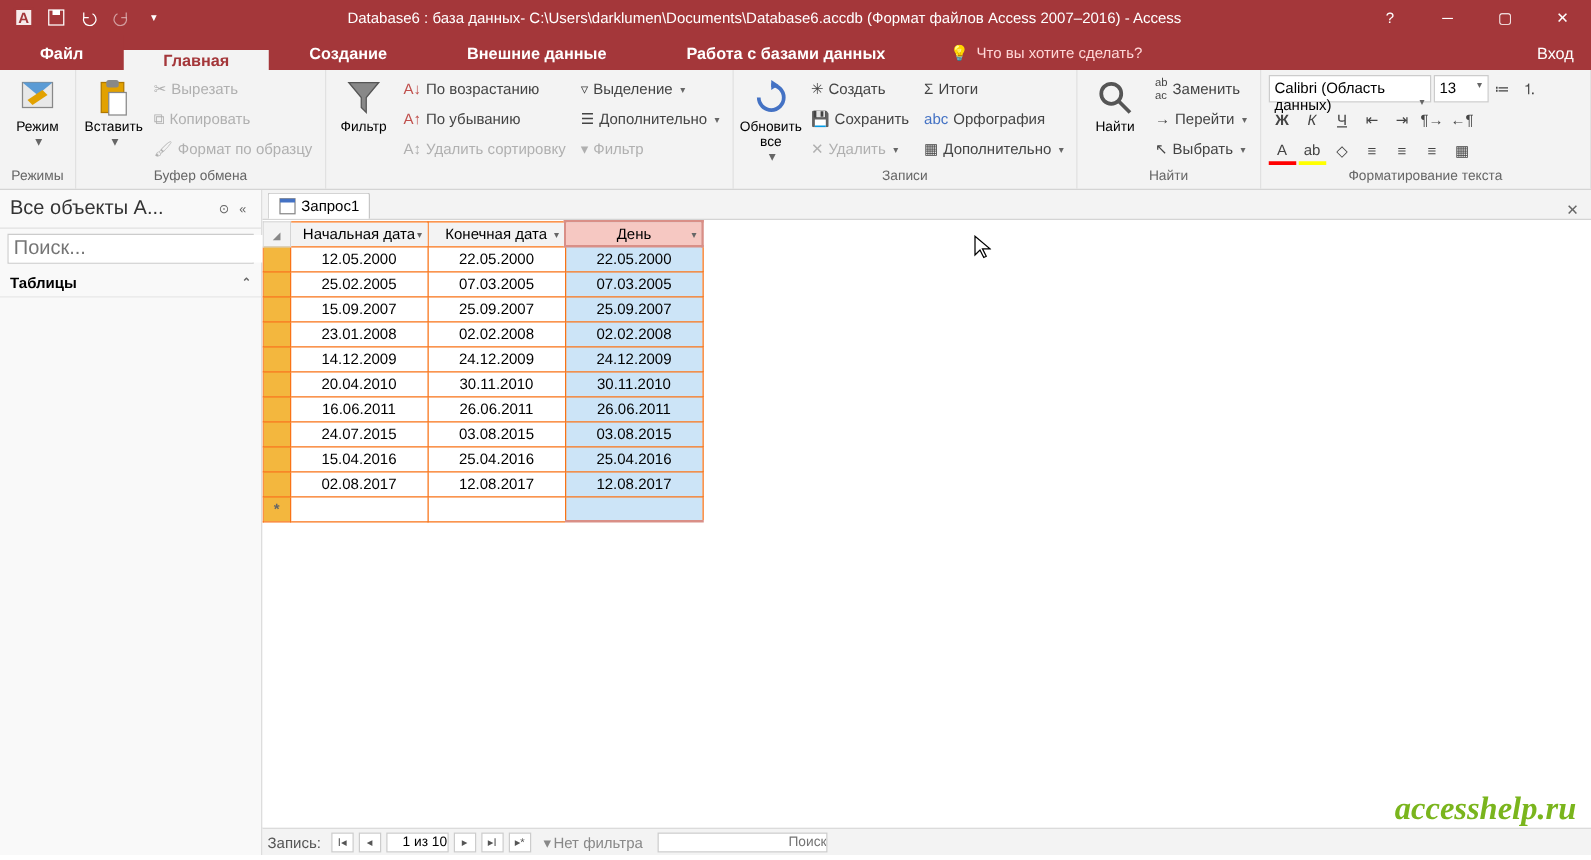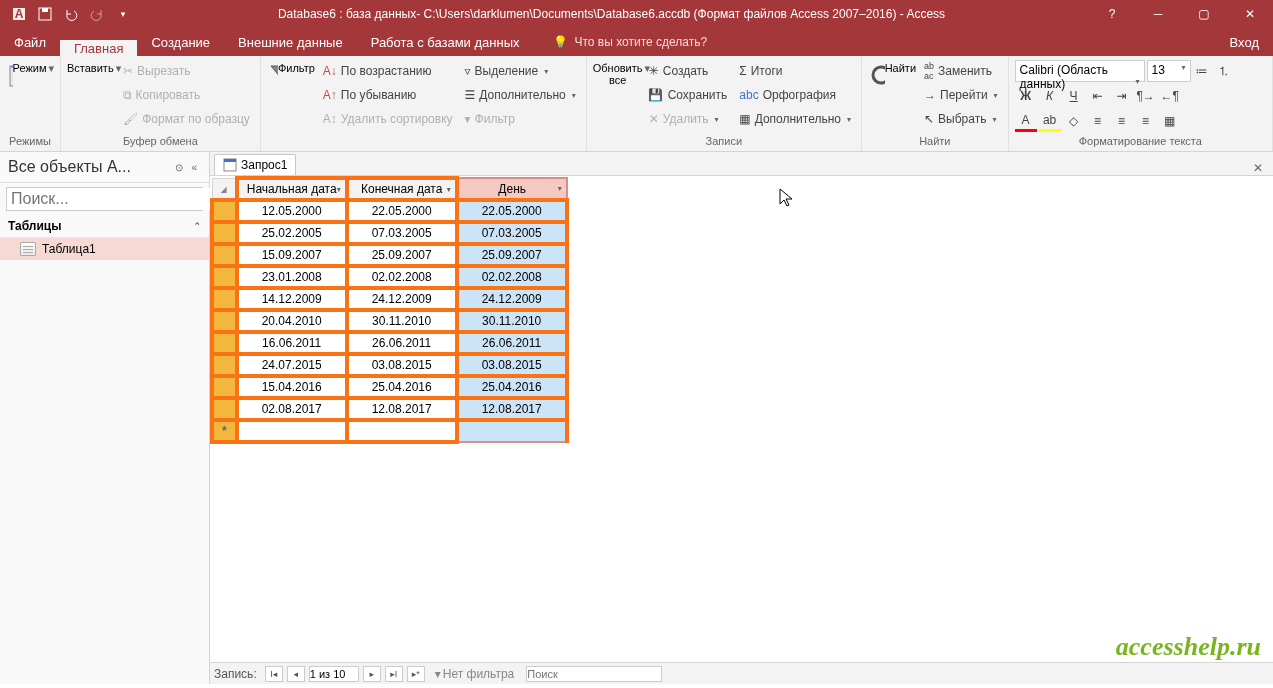--- a/index.html
+++ b/index.html
@@ -4,31 +4,31 @@
 <style>
 * { margin:0; padding:0; box-sizing:border-box; font-family:"Segoe UI",Tahoma,sans-serif; font-size:12px; }
 body { background:#fff; width:1273px; height:688px; overflow:hidden; position:relative; }
 .titlebar { height:28px; background:#a4373a; color:#fff; display:flex; align-items:center; }
 .titlebar .qat { display:flex; align-items:center; gap:4px; padding-left:8px; }
 .titlebar .qat-item { width:22px; height:22px; display:flex; align-items:center; justify-content:center; cursor:pointer; }
 .titlebar .title { flex:1; text-align:center; font-size:12px; }
 .titlebar .winbtns { display:flex; }
 .titlebar .winbtn { width:46px; height:28px; display:flex; align-items:center; justify-content:center; cursor:pointer; font-size:12px; }
 .menubar { height:28px; background:#a4373a; color:#fff; display:flex; align-items:stretch; }
-.menubar .tab { padding:0 14px; display:flex; align-items:center; cursor:pointer; font-size:13px; }
+.menubar .tab { padding:0 32px; display:flex; align-items:center; cursor:pointer; font-size:13px;font-weight:bold; }
 .menubar .tab.file { background:#a4373a; color:#fff; }
 .menubar .tab.active { background:#f3f3f3; color:#a4373a;margin-top:12px; }
 .menubar .tell { display:flex; align-items:center; padding-left:20px; color:#ffd7d7; font-size:13px; }
 .menubar .spacer { flex:1; }
 .menubar .signin { padding:0 14px; display:flex; align-items:center; cursor:pointer; font-size:13px; }
 .ribbon { height:96px; background:#f3f3f3; border-bottom:1px solid #d4d4d4; display:flex; }
 .rgroup { border-right:1px solid #e1e1e1; display:flex; flex-direction:column; padding:4px 6px 2px; }
 .rgroup .body { flex:1; display:flex; align-items:flex-start; gap:4px; }
 .rgroup .label { text-align:center; color:#666; font-size:11px; padding-bottom:2px; }
-.bigbtn { display:flex; flex-direction:row; align-items:flex-start; justify-content:flex-start; width:48px; cursor:pointer; padding-top:2px; }
+.bigbtn { display:flex; flex-direction:column; align-items:center; justify-content:flex-start; width:48px; cursor:pointer; padding-top:2px; }
 .bigbtn .ic { width:32px; height:32px; margin-bottom:2px; }
 .bigbtn span { font-size:11px; text-align:center; line-height:12px; }
 .col { display:flex; flex-direction:column; gap:2px; }
 .smbtn { display:flex; align-items:center; gap:4px; cursor:pointer; padding:1px 4px; height:22px; font-size:12px; color:#444; }
 .smbtn.disabled { color:#b0b0b0; }
 .dd { font-size:8px; color:#666; margin-left:2px; }
 .font-box { display:flex; align-items:center; }
 .font-select { border:1px solid #ccc; background:#fff; height:22px; padding:2px 4px; font-size:12px; }
 .icon-row { display:flex; gap:2px; }
 .icon-btn { width:22px; height:22px; display:flex; align-items:center; justify-content:center; cursor:pointer; color:#444; }
@@ -46,33 +46,33 @@
 .navitem { display:flex; align-items:center; padding:4px 8px 4px 20px; background:#f5d9d2; cursor:pointer; gap:6px; }
 .navitem .ic { width:16px; height:14px; background:linear-gradient(#fff,#e8e8e8); border:1px solid #aaa; border-radius:1px; position:relative; }
 .navitem .ic::before { content:""; position:absolute; top:3px; left:2px; right:2px; height:1px; background:#aaa; box-shadow:0 3px #aaa,0 6px #aaa; }
 .content { flex:1; display:flex; flex-direction:column; }
 .tabs { height:24px; border-bottom:1px solid #d4d4d4; display:flex; align-items:end; background:#f3f3f3; padding-left:4px; }
 .doc-tab { display:flex; align-items:center; gap:4px; border:1px solid #c7c7c7; border-bottom:none; background:#fff; padding:3px 8px; font-size:12px; border-radius:2px 2px 0 0; }
 .doc-tab .ic { width:14px; height:14px; }
 .tabs .closex { margin-left:auto; padding:0 10px; cursor:pointer; color:#666; }
 .grid { flex:1; overflow:auto; background:#fff; position:relative; }
 table.dg { border-collapse:collapse; }
-table.dg th, table.dg td { border:4px solid #f97316; height:20px; font-size:12px; }
+table.dg th, table.dg td { border:1px solid #f97316; height:20px; font-size:12px; }
 table.dg th { background:#f3f3f3; font-weight:normal; padding:2px 6px; position:relative; }
 table.dg th .dda { position:absolute; right:4px; top:5px; font-size:8px; color:#666; }
 table.dg td { padding:2px 8px; text-align:center; }
 .rowsel { width:18px; background:#f3b73e; border:1px solid #d4a030; }
 .rowsel.new { color:#666; text-align:center; font-weight:bold; }
 th.col-sel { background:#f6c8c2 !important; border:2px solid #d98f87 !important; }
 td.col-sel { background:#cce4f7 !important; }
 td.col-sel.lastsel { border-bottom:2px solid #d98f87 !important; }
 .navrec { height:22px; border-top:1px solid #d4d4d4; display:flex; align-items:center; gap:4px; padding:0 4px; background:#f3f3f3; font-size:11px; color:#555; }
 .navrec .lbl { margin-right:4px; }
 .navrec .nb { width:18px; height:16px; border:1px solid #ccc; background:#fff; display:flex; align-items:center; justify-content:center; cursor:pointer; font-size:9px; }
-.navrec input { width:50px; height:16px; border:1px solid #ccc; text-align:left; font-size:11px; }
+.navrec input { width:50px; height:16px; border:1px solid #ccc; text-align:right; font-size:11px; }
 .navrec .filt { display:flex; align-items:center; gap:2px; color:#888; margin-left:6px; }
 .watermark { position:absolute; right:12px; bottom:26px; font-size:26px; font-style:italic; font-weight:bold; color:#7ab51d; font-family:Georgia,serif; }
 svg { display:block; }
 .cursor { position:absolute; width:14px; height:20px; pointer-events:none; }
 </style>
 </head>
 <body>
 
 <div class="titlebar">
   <div class="qat">
@@ -331,24 +331,20 @@
       <span class="arr">⊙</span>
       <span class="arr">«</span>
     </div>
     <div class="search">
       <input placeholder="Поиск..." style="">
       <div class="sic">🔍</div>
     </div>
     <div class="grouphdr">
       <span class="t">Таблицы</span>
         <span class="c">⌃</span>
-    </div>
-    <div class="navitem">
-      <span class="ic"></span>
-      <span>Таблица1</span>
     </div>
   </div>
 
   <div class="content">
     <div class="tabs">
       <div class="doc-tab">
         <svg class="ic">
             <rect x="1" y="1" width="12" height="12" fill="#fff" stroke="#888"></rect>
             <rect x="1" y="1" width="12" height="3" fill="#4472c4"></rect>
           </svg>

